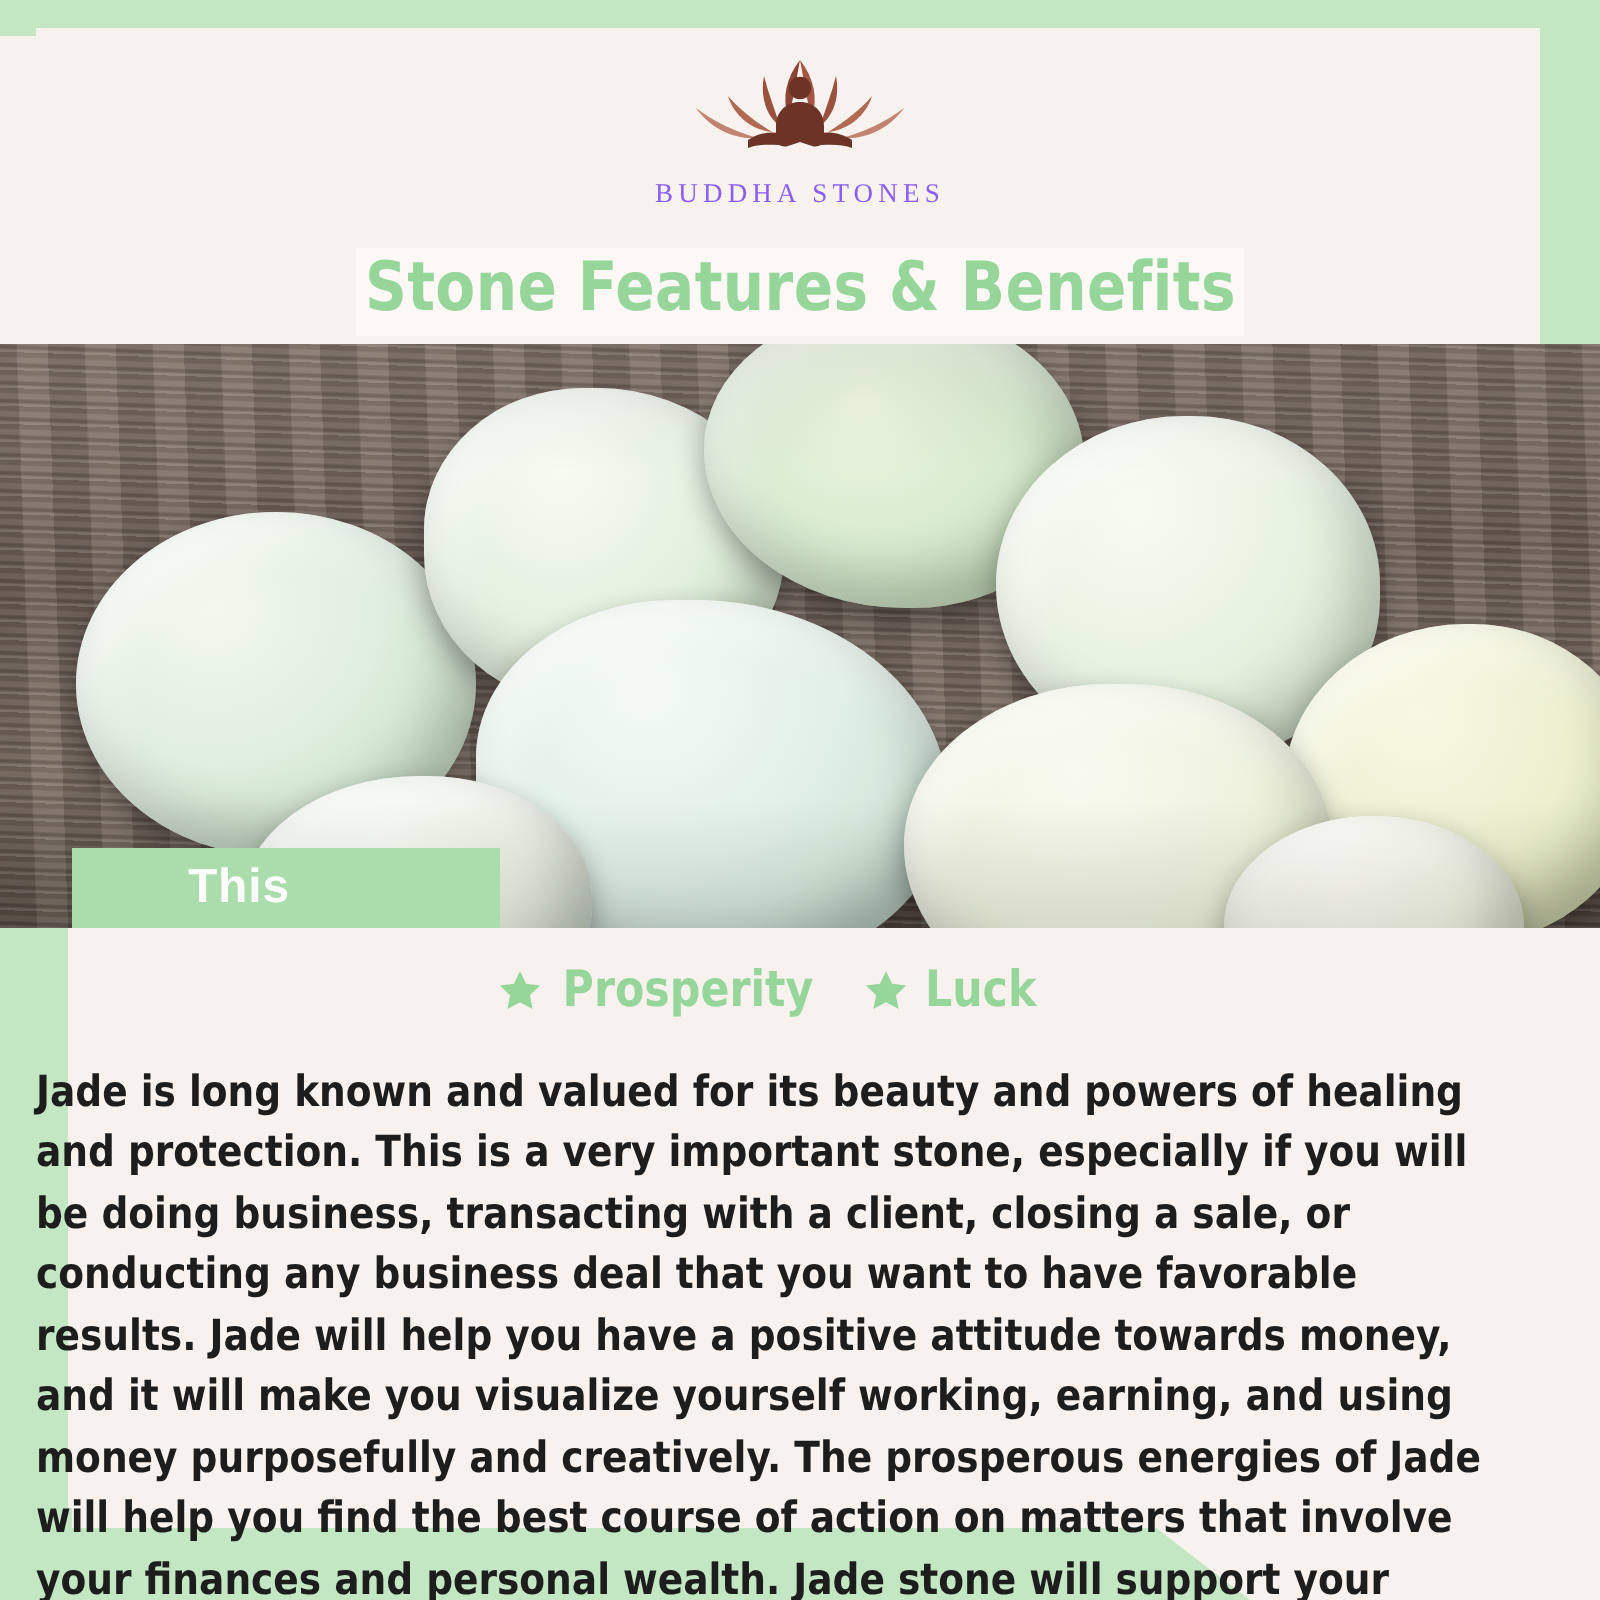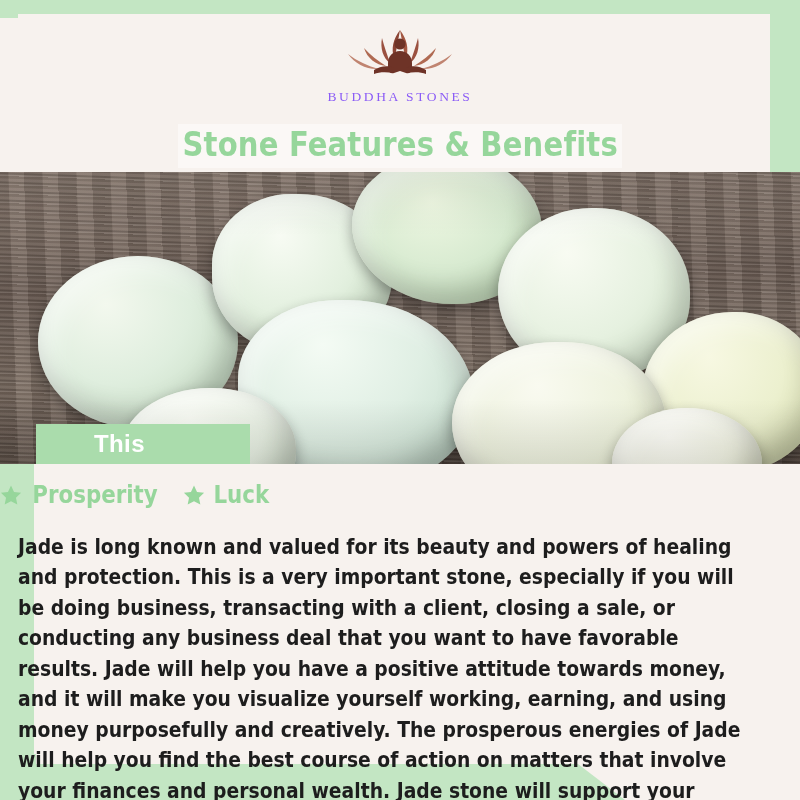--- a/index.html
+++ b/index.html
@@ -195,20 +195,21 @@
 
   
   .benefits {
     position: absolute;
     left: 0;
     top: 480px;
     width: 768px;
     z-index: 8;
     display: flex;
     align-items: center;
+    justify-content: center;
     gap: 22px;
   }
   .benefit {
     display: flex;
     align-items: center;
     gap: 7px;
   }
   .star {
     width: 22px;
     height: 22px;

